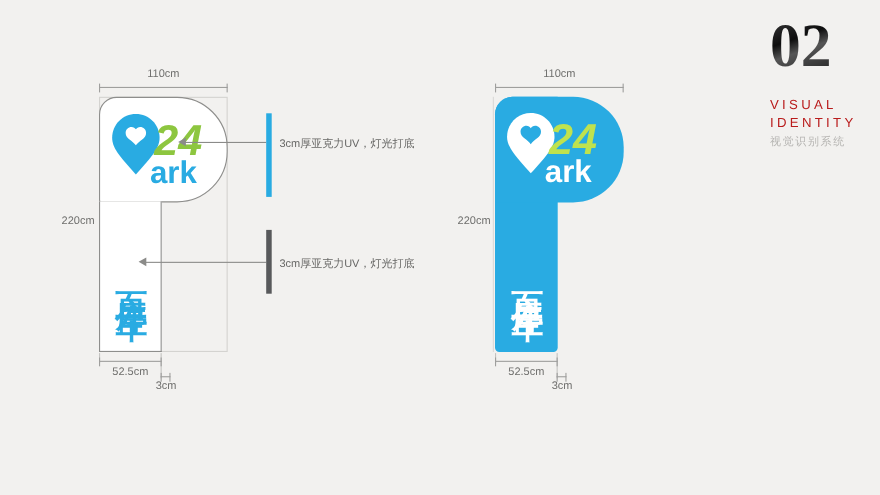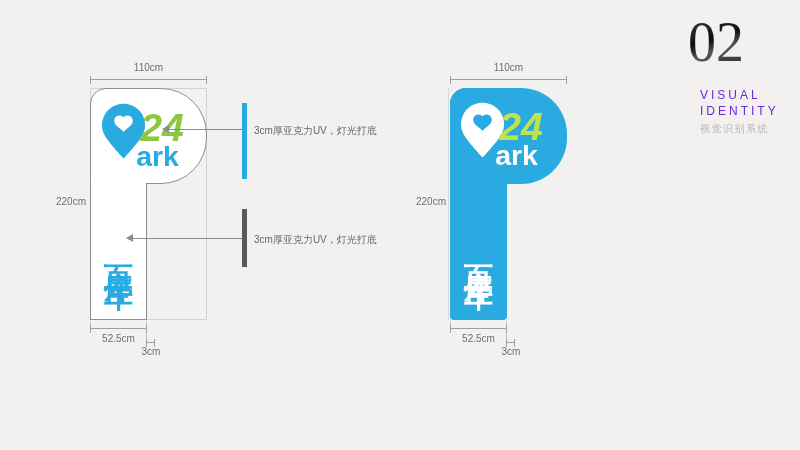--- a/index.html
+++ b/index.html
@@ -3,26 +3,26 @@
 <meta charset="utf-8">
 <style>
   * { margin:0; padding:0; box-sizing:border-box; }
   html,body { width:800px; height:450px; }
   body { font-family:"Liberation Sans", sans-serif; }
   .canvas { position:relative; width:800px; height:450px; background:#f2f1ef; overflow:hidden; }
 
   
   .index-num {
     position:absolute; left:688px; top:12px; width:80px; height:60px;
-    text-align:left; font-family:"Liberation Serif", serif;
-    font-size:56px; line-height:60px; font-weight:normal;
+    text-align:center; font-family:"Liberation Serif", serif;
+    font-size:56px; line-height:60px; font-weight:bold;
     background:linear-gradient(160deg,#4a4a4a,#0d0d0d 40%,#555 55%,#141414);
     -webkit-background-clip:text; background-clip:text; color:transparent;
   }
-  .hdr-title { position:absolute; left:700px; top:88px; font-size:12px; letter-spacing:3px; color:#6d28d9; line-height:1.3; }
+  .hdr-title { position:absolute; left:700px; top:88px; font-size:12px; letter-spacing:3px; color:#b91c1c; line-height:1.3; }
   .hdr-sub   { position:absolute; left:700px; top:122px; font-size:10px; letter-spacing:1.5px; color:#b6b5b2;font-family:Liberation Mono, monospace; }
 
   
   .sign { position:absolute; width:380px; height:310px; }
   .sign-a { left:48px; top:62px; }
   .sign-b { left:408px; top:62px; width:240px; }
 
   .dim-label { position:absolute; font-size:10px; color:#6f6f6d; text-align:center; white-space:nowrap; }
   .dim-line  { position:absolute; height:0; border-top:1px solid #9f9f9d; }
   .dim-line::before, .dim-line::after { content:""; position:absolute; top:-4px; width:1px; height:8px; background:#9f9f9d; }

